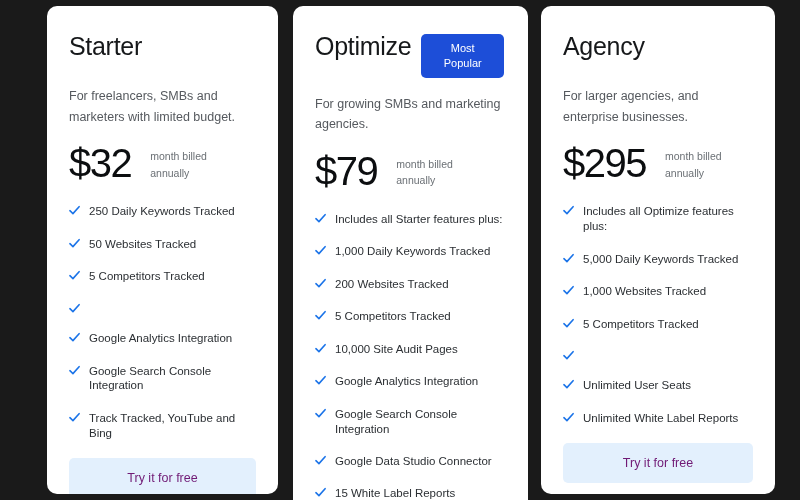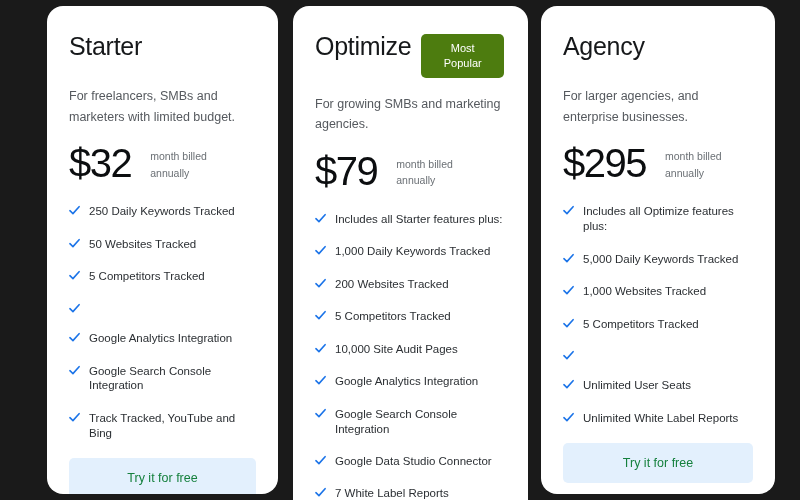--- a/index.html
+++ b/index.html
@@ -12,21 +12,21 @@
   .stage {
     position: relative;
     width: 800px; height: 500px;
     background: #1a1a1a;
     overflow: hidden;
   }
   .card {
     position: absolute;
     top: 6px;
     background: #ffffff;
-    border-radius: 16px;
+    border-radius: 10px;
     overflow: hidden;
     padding: 26px 22px 0 22px;
   }
   .card-starter { left: 47px;  width: 231px; height: 488px; }
   .card-optimize{ left: 293px; width: 235px; height: 560px; }
   .card-agency  { left: 541px; width: 234px; height: 488px; }
 
   .plan-head {
     display: flex;
     align-items: flex-start;
@@ -35,21 +35,21 @@
   }
   .plan-name {
     font-size: 25px;
     font-weight: 400;
     color: #16181a;
     letter-spacing: -0.3px;
     line-height: 1.15;
     white-space: nowrap;
   }
   .badge {
-    background: #4d7c0f;
+    background: #1d4ed8;
     color: #ffffff;
     font-size: 11px;
     line-height: 1.35;
     text-align: center;
     border-radius: 5px;
     padding: 7px 10px;
     width: 83px;
     margin-top: 2px;
     flex: none;
   }
@@ -105,21 +105,21 @@
     display: block;
   }
   .check svg { display: block; width: 11px; height: 11px; }
 
   .cta {
     display: block;
     width: 100%;
     margin-top: 10px;
     padding: 13px 0;
     background: #e3f0fd;
-    color: #15803d;
+    color: #701a75;
     border: none;
     border-radius: 5px;
     font-size: 12.5px;
     font-family: "Liberation Sans", sans-serif;
     cursor: pointer;
     text-align: center;
   }
 </style>
 </head>
 <body>
@@ -273,21 +273,21 @@
             </svg>
           </span>
           <span>Google Data Studio Connector</span>
         </li>
         <li class="feature">
           <span class="check">
             <svg viewBox="0 0 12 12" aria-hidden="true">
               <path d="M1 6.2 L4.3 9.4 L11 1.8" fill="none" stroke="currentColor" stroke-width="1.7" stroke-linecap="round" stroke-linejoin="round"></path>
             </svg>
           </span>
-          <span>7 White Label Reports</span>
+          <span>15 White Label Reports</span>
         </li>
       </ul>
 
   </div>
 
   <div class="card card-agency">
     <div class="plan-head">
       <div class="plan-name">Agency</div>
 
     </div>

